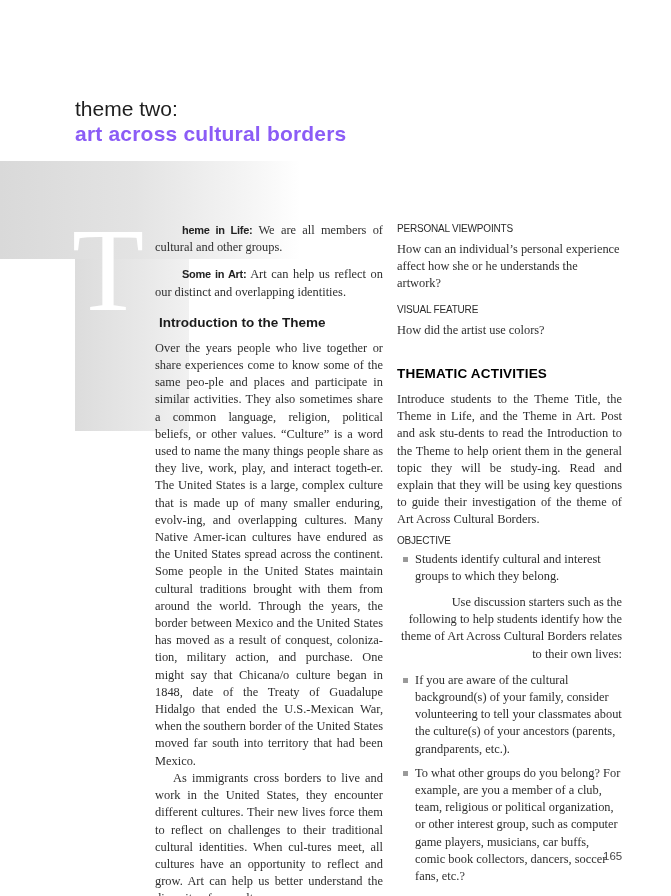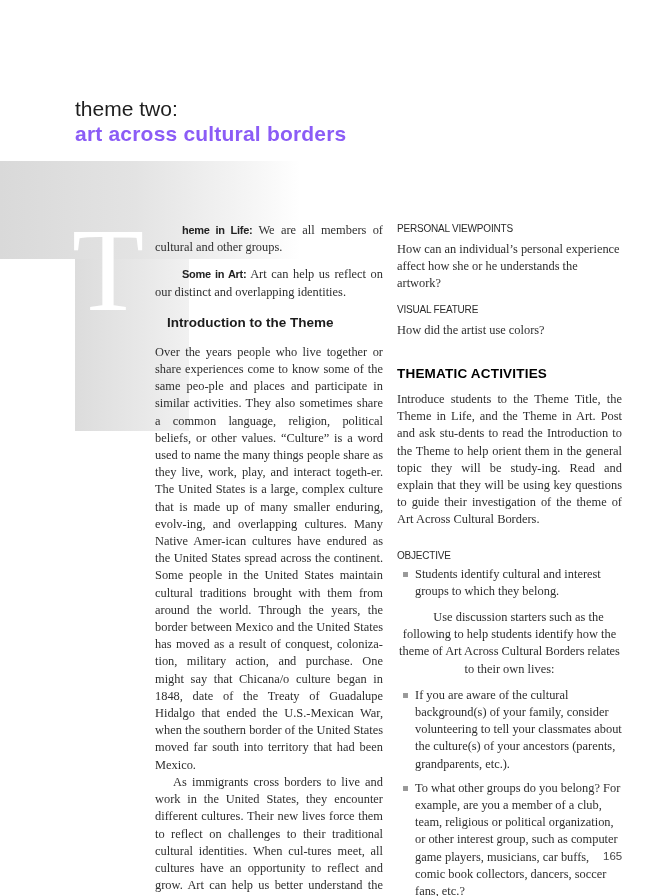--- a/index.html
+++ b/index.html
@@ -24,21 +24,21 @@
     .title-block { position: absolute; left: 75px; top: 97px; }
     .title-sub { font-size: 21px; color: #1e1e1e; font-weight: normal; line-height: 24px; }
     .title-main { font-size: 21px; font-weight: bold; color: #8b5cf6; line-height: 26px; letter-spacing: 0.2px; }
 
     .col { position: absolute; font-size: 12.4px; line-height: 17.2px; color: #2e2e2e; }
     .col-left { left: 155px; top: 222px; width: 228px; }
     .col-right { left: 397px; top: 222px; width: 225px; }
 
     p { margin: 0; text-align: justify; }
     .label-run { font-family: "Liberation Sans", sans-serif; font-size: 11px; font-weight: bold; color: #222; letter-spacing: -0.3px; padding-left: 27px; }
-    .h3 { font-family: "Liberation Sans", sans-serif; font-size: 13.5px; color: #1c1c1c; margin: 12px; line-height: 18px; }
+    .h3 { font-family: "Liberation Sans", sans-serif; font-size: 13.5px; color: #1c1c1c; margin: 4px; line-height: 18px; }
     .h2 { font-family: "Liberation Sans", sans-serif; font-size: 13.5px; font-weight: bold; color: #000000; margin: 0; letter-spacing: 0.2px; }
     .smallcap { font-family: "Liberation Sans", sans-serif; font-size: 10px; color: #2b2b2b; letter-spacing: -0.2px; margin: 0; line-height: 14px; }
     .indent { text-indent: 18px; }
 
     ul.bullets { list-style: none; margin: 0; padding: 0; }
     ul.bullets li { position: relative; padding-left: 18px; text-align: left; }
     ul.bullets li .mark {
       position: absolute; left: 6px; top: 6px; width: 5px; height: 5px; background: #9a9a9a;
     }
 
@@ -68,25 +68,25 @@
 
 <div class="col col-right serif">
   <p class="smallcap">PERSONAL VIEWPOINTS</p>
   <p style="margin-top:5px; text-align:left;">How can an individual’s personal experience affect how she or he understands the artwork?</p>
   <p class="smallcap" style="margin-top:10px;">VISUAL FEATURE</p>
   <p style="margin-top:5px; text-align:left;">How did the artist use colors?</p>
 
   <h2 class="h2" style="margin-top:26px;">THEMATIC ACTIVITIES</h2>
   <p style="margin-top:9px;">Introduce students to the Theme Title, the Theme in Life, and the Theme in Art. Post and ask stu-dents to read the Introduction to the Theme to help orient them in the general topic they will be study-ing. Read and explain that they will be using key questions to guide their investigation of the theme of Art Across Cultural Borders.</p>
 
-  <p class="smallcap" style="margin-top:20px;">OBJECTIVE</p>
+  <p class="smallcap" style="margin-top:5px;">OBJECTIVE</p>
   <ul class="bullets" style="margin-top:3px;">
     <li><span class="mark"></span><span>Students identify cultural and interest groups to which they belong.</span></li>
   </ul>
-  <p class="indent" style="margin-top:9px; text-align:center;">Use discussion starters such as the following to help students identify how the theme of Art Across Cultural Borders relates to their own lives:</p>
+  <p class="indent" style="margin-top:9px; text-align:right;">Use discussion starters such as the following to help students identify how the theme of Art Across Cultural Borders relates to their own lives:</p>
   <ul class="bullets" style="margin-top:9px;">
     <li><span class="mark"></span><span>If you are aware of the cultural background(s) of your family, consider volunteering to tell your classmates about the culture(s) of your ancestors (parents, grandparents, etc.).</span></li>
     <li style="margin-top:7px;"><span class="mark"></span><span>To what other groups do you belong? For example, are you a member of a club, team, religious or political organization, or other interest group, such as computer game players, musicians, car buffs, comic book collectors, dancers, soccer fans, etc.?</span></li>
 
   </ul>
 </div>
 
 <div class="page-number">165</div>
 
 </body></html>

